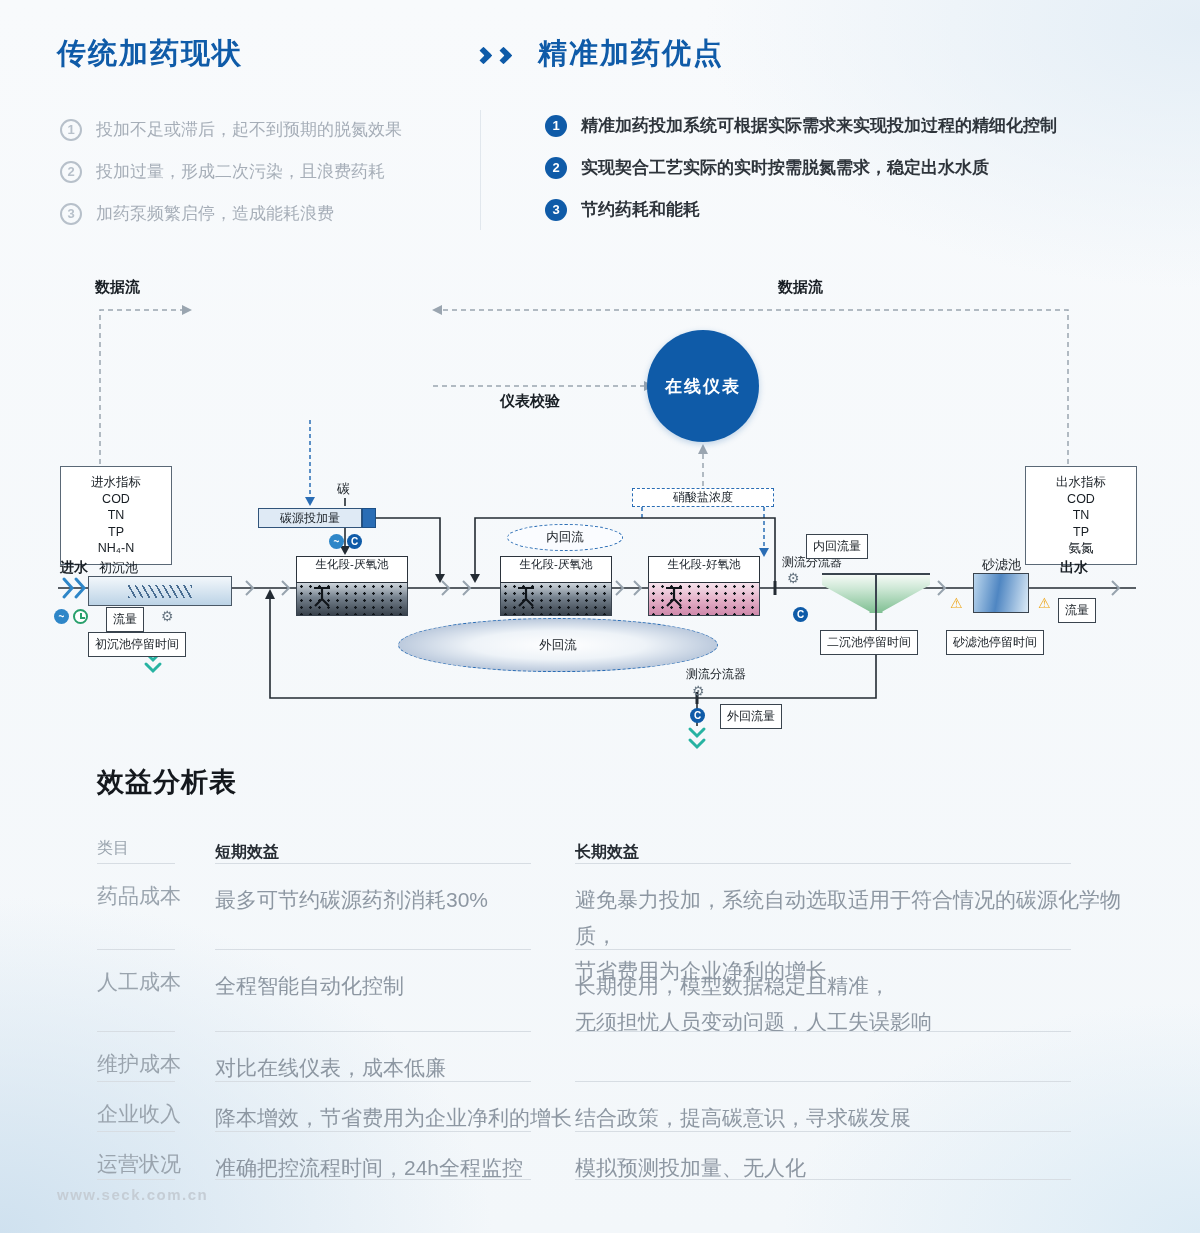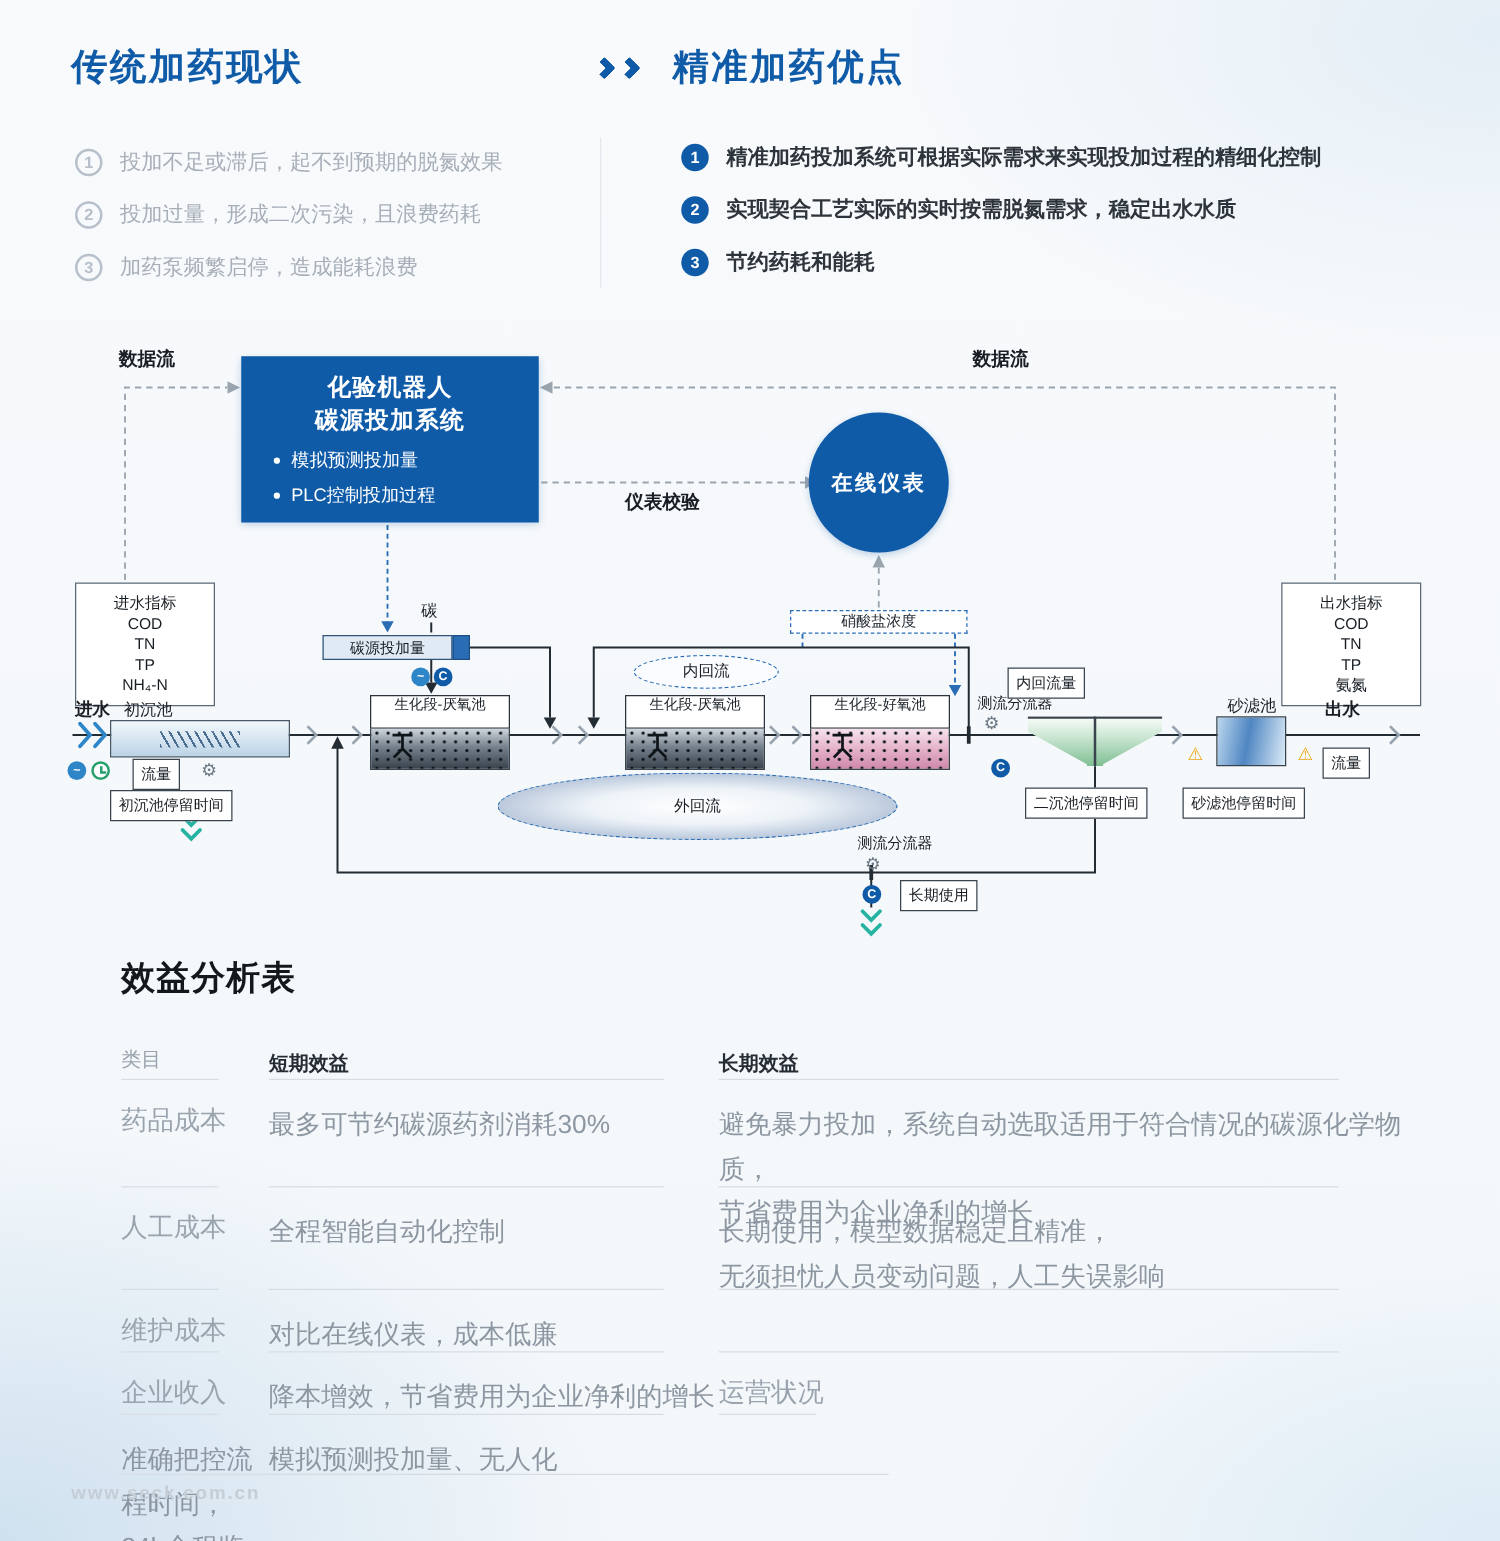--- a/index.html
+++ b/index.html
@@ -189,32 +189,20 @@
         <path d="M146 385 L153 392 L160 385"></path>
         <path d="M146 396 L153 403 L160 396"></path>
         <path d="M690 461 L697 468 L704 461"></path>
         <path d="M690 472 L697 479 L704 472"></path>
       </g>
     </svg>
 
     <span class="lbl" style="left:95px;top:10px">数据流</span>
     <span class="lbl" style="left:778px;top:10px">数据流</span>
 
-    <div class="robot">
-      <div class="rt">化验机器人</div>
-      <div class="rt">碳源投加系统</div>
-      <div class="rb">
-          <span class="dot"></span>
-          <span>模拟预测投加量</span>
-        </div>
-      <div class="rb">
-          <span class="dot"></span>
-          <span>PLC控制投加过程</span>
-        </div>
-    </div>
 
     <div class="circlenode">
         <span>在线仪表</span>
       </div>
     <span class="lbl" style="left:500px;top:124px">仪表校验</span>
 
     <div class="panel" style="left:60px;top:198px">
       <div>进水指标</div>
       <div>COD</div>
       <div>TN</div>
@@ -291,21 +279,21 @@
     <span class="smalllbl" style="left:982px;top:288px">砂滤池</span>
     <div class="sand"></div>
     <span class="badge" style="left:946px;top:362px">砂滤池停留时间</span>
 
     <span class="warn" style="left:950px;top:328px">⚠</span>
     <span class="warn" style="left:1038px;top:328px">⚠</span>
     <span class="badge" style="left:1058px;top:330px">流量</span>
 
     <span class="smalllbl" style="left:686px;top:398px;font-size:12px">测流分流器</span>
     <span class="gear" style="left:692px;top:416px">⚙</span>
-    <span class="badge" style="left:720px;top:436px">长期使用</span>
+    <span class="badge" style="left:720px;top:436px">外回流量</span>
     <span class="cicon navy" style="left:690px;top:440px">C</span>
 
   </div>
 
   <section class="benefits">
     <h2 class="btitle">效益分析表</h2>
     <div class="btable">
       <div class="cell head cat">类目</div>
       <div class="cell head short">短期效益</div>
       <div class="cell head long">长期效益</div>
@@ -319,20 +307,21 @@
       <div class="cell short">全程智能自动化控制</div>
       <div class="cell long">长期使用，模型数据稳定且精准，
 无须担忧人员变动问题，人工失误影响</div>
 
       <div class="cell cat">维护成本</div>
       <div class="cell short">对比在线仪表，成本低廉</div>
       <div class="cell long"></div>
 
       <div class="cell cat">企业收入</div>
       <div class="cell short">降本增效，节省费用为企业净利的增长</div>
+      <div class="cell long">结合政策，提高碳意识，寻求碳发展</div>
 
       <div class="cell cat">运营状况</div>
       <div class="cell short">准确把控流程时间，24h全程监控</div>
       <div class="cell long">模拟预测投加量、无人化</div>
     </div>
   </section>
 
   <div class="site">www.seck.com.cn</div>
 
 </div>

